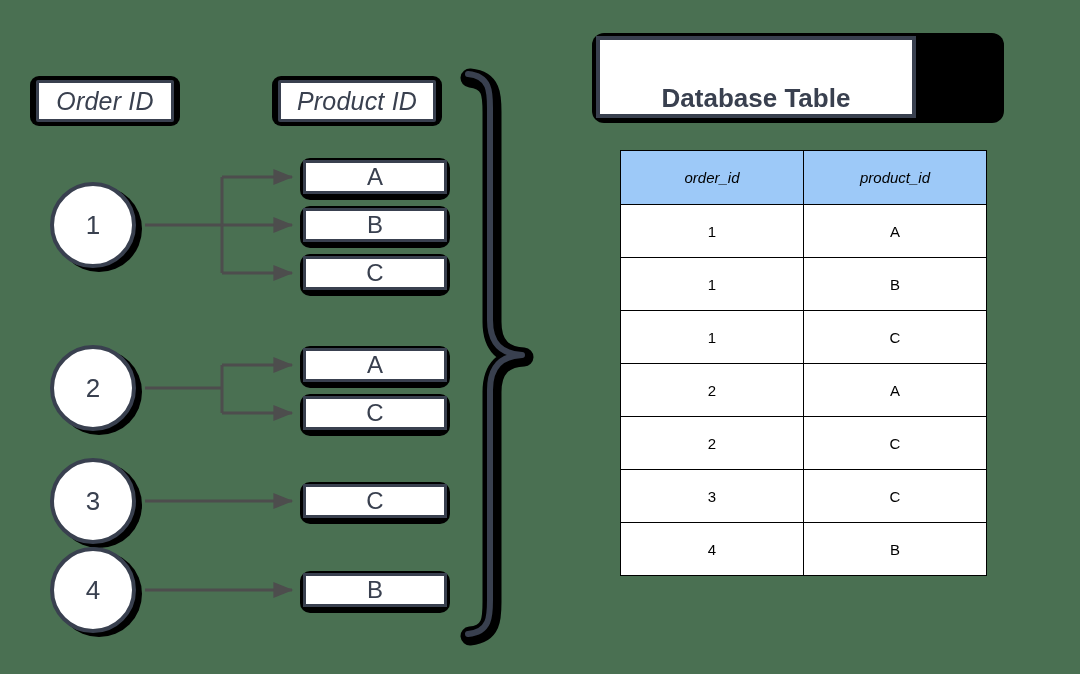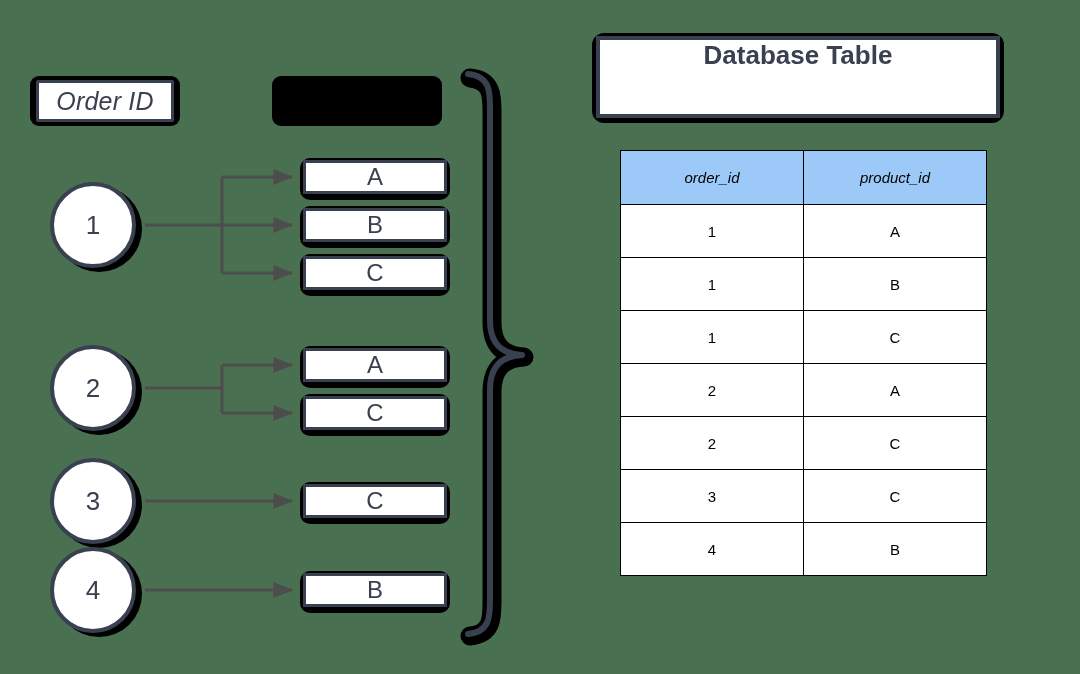--- a/index.html
+++ b/index.html
@@ -95,26 +95,26 @@
   #title-shadow {
     position: absolute;
     left: 592px; top: 33px;
     width: 412px; height: 90px;
     border-radius: 12px;
     background: #000000;
   }
   #title-box {
     position: absolute;
     left: 596px; top: 36px;
-    width: 404px; height: 82px;
+    width: 320px; height: 82px;
     background: #ffffff;
     border: 4px solid #39404f;
     box-sizing: border-box;
     display: flex;
-    align-items: flex-start;
+    align-items: flex-end;
     justify-content: center;
     color: #39404f;
     font-size: 26px;
     font-weight: bold;
   }
 
   
   #db-table {
     position: absolute;
     left: 620px;
@@ -143,20 +143,23 @@
 <body>
 
 <div id="stage">
 
   <div class="hdr-shadow-wrap" style="left:30px; top:76px; width:150px; height:50px;"></div>
   <div class="hdr-box abs" style="left:36px; top:80px; width:138px; height:42px; box-shadow:none;">
     <span>Order ID</span>
   </div>
 
   <div class="hdr-shadow-wrap" style="left:272px; top:76px; width:170px; height:50px;"></div>
+  <div class="hdr-box abs" style="left:278px; top:80px; width:158px; height:42px; box-shadow:none;">
+    <span>Product ID</span>
+  </div>
 
   <svg id="connectors" viewBox="0 0 1080 674" xmlns="http://www.w3.org/2000/svg">
     <defs>
       <marker id="arrowhead" markerWidth="7" markerHeight="7" refX="6.2" refY="3.1" orient="auto" markerUnits="strokeWidth">
         <path d="M0,0.4 L6.6,3.1 L0,5.8 z" fill="#4d4d4d"></path>
       </marker>
     </defs>
 
     <path d="M145,225 L222,225" stroke="#4d4d4d" stroke-width="3" fill="none"></path>
     <path d="M222,177 L222,273" stroke="#4d4d4d" stroke-width="3" fill="none"></path>

